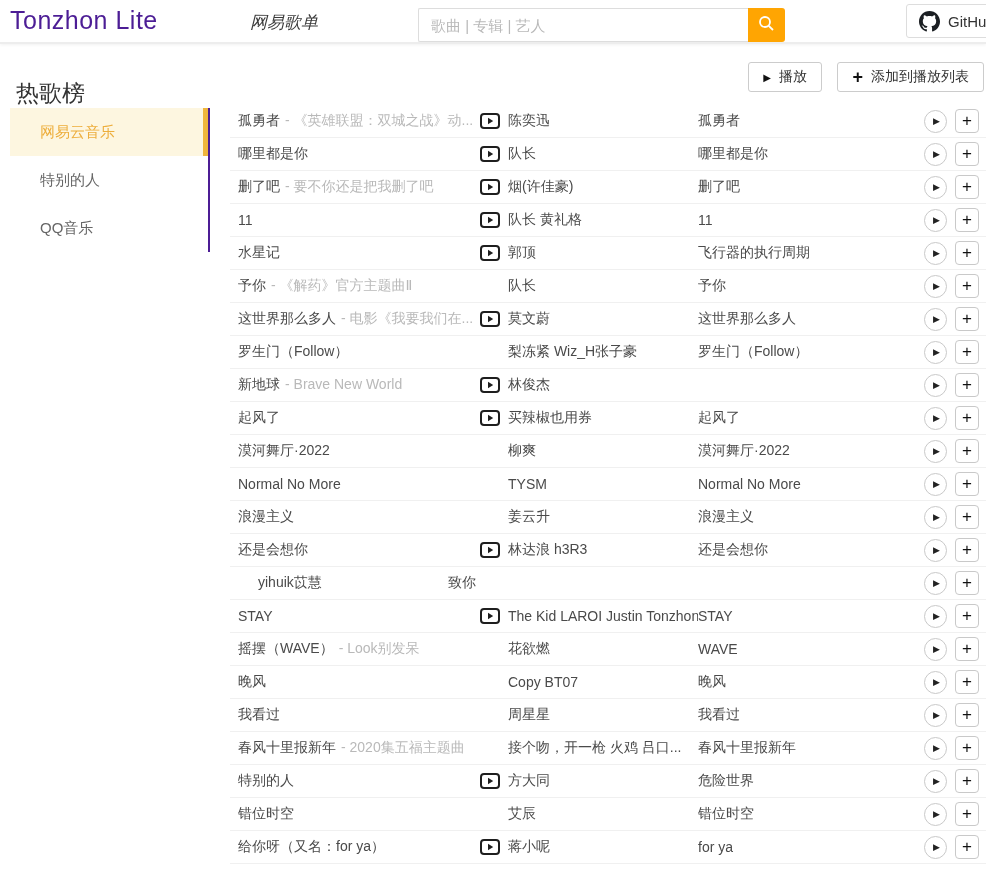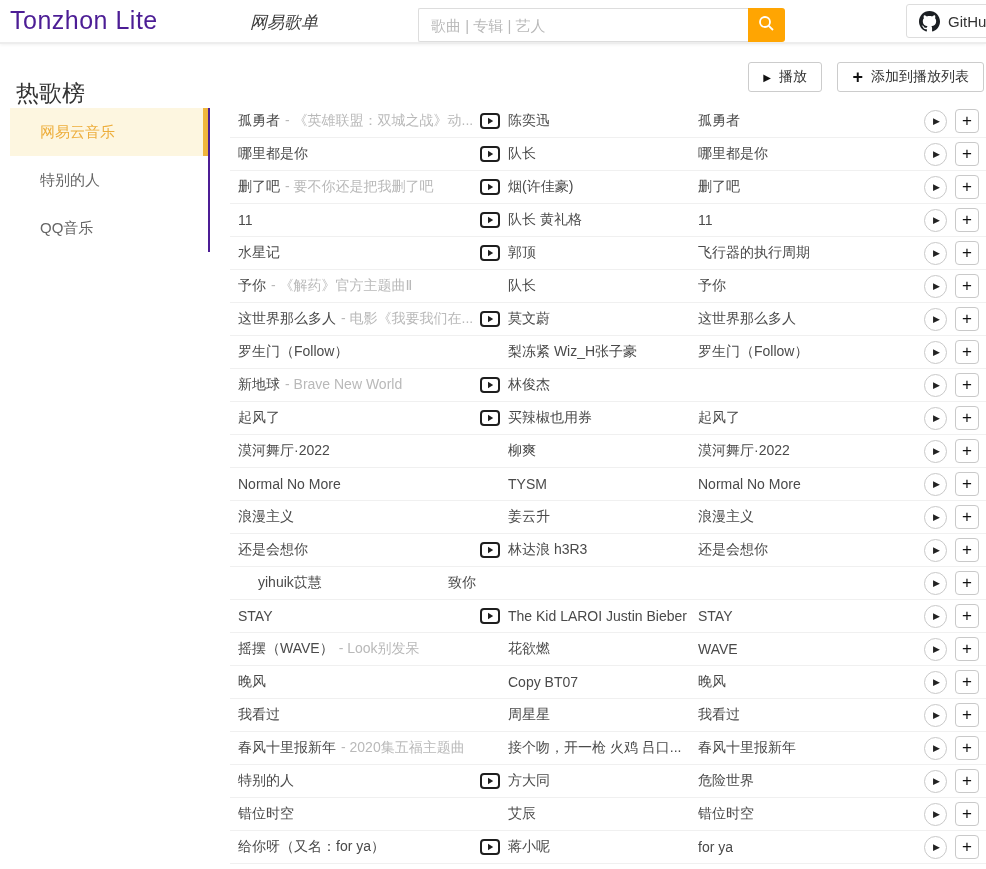--- a/index.html
+++ b/index.html
@@ -450,21 +450,21 @@
       <span>STAY</span>
     </div>
     <div class="c-mv">
       <span>
         <svg class="mv-svg" width="20" height="16" viewBox="0 0 20 16">
           <rect x="1" y="1" width="18" height="14" rx="3" fill="none" stroke="#1e1e1e" stroke-width="2"></rect>
           <path d="M8 4.8l5.2 3.2L8 11.2z" fill="#1e1e1e"></path>
         </svg>
       </span>
     </div>
-    <div class="c-artist">The Kid LAROI Justin Bieber</div>
+    <div class="c-artist">The Kid LAROI Justin Tonzhon</div>
     <div class="c-album">STAY</div>
     <div class="c-actions">
       <button class="row-play">
           <span>▶</span>
         </button>
       <button class="row-add">
           <span>+</span>
         </button>
     </div>
   </div>

